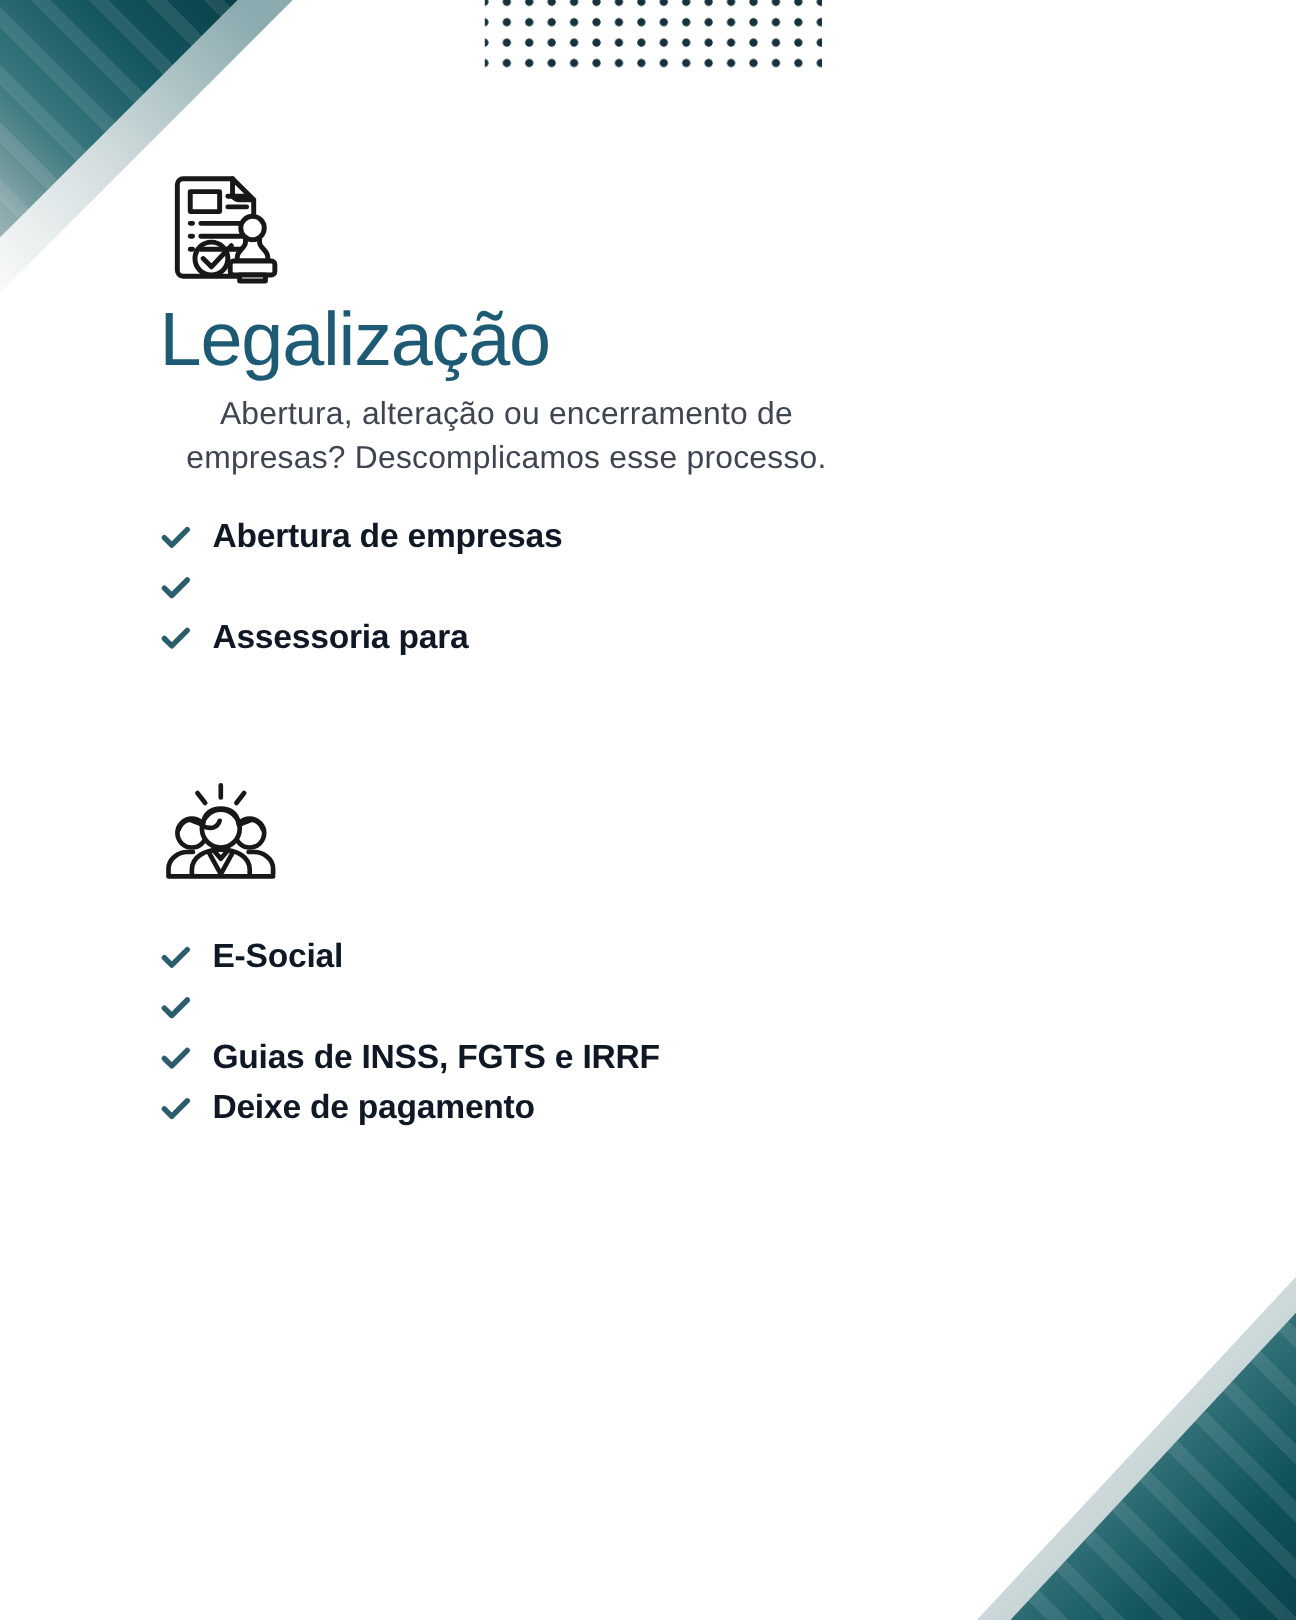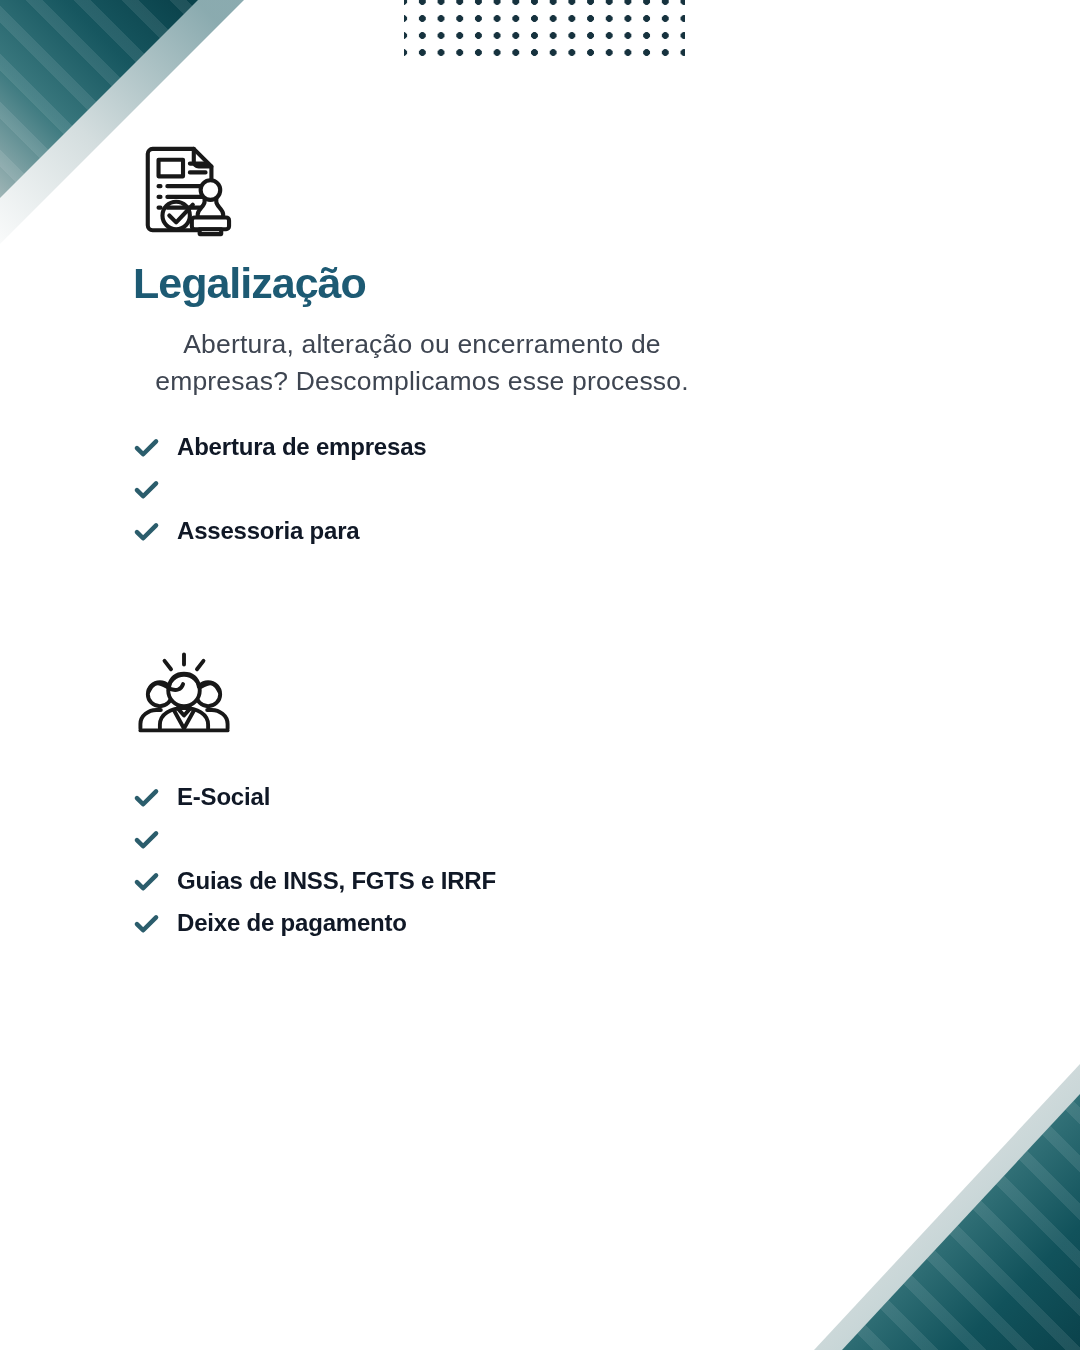--- a/index.html
+++ b/index.html
@@ -31,29 +31,29 @@
   .dots{position:absolute;left:404px;top:0;width:281px;height:61px;
     background-image:radial-gradient(circle,var(--dot) 3.1px,rgba(0,0,0,0) 3.7px);
     background-size:18.7px 17px;background-position:9px -7px;}
 
   
   .content{position:absolute;left:133px;top:0;width:720px;}
   .icon{display:block;stroke:#181818;fill:none;stroke-width:4.2;
     stroke-linecap:round;stroke-linejoin:round;}
   .icon.doc{width:98px;height:94px;margin:145px 0 0 2px;}
   .icon.team{width:102px;height:106px;margin:92px 0 0 0;}
-  h1{margin:13px 0 0 0;font-size:43px;line-height:62px;font-weight:700;
+  h1{margin:13px 0 0 0;font-size:63px;line-height:62px;font-weight:400;
     letter-spacing:-1px;color:var(--teal);}
   p{margin:12px 0 0 0;font-size:26.5px;line-height:37px;color:var(--text);
     letter-spacing:.2px;}
   .s1 p{max-width:578px;text-align:center;}
   .s2 p{max-width:600px;}
   ul{list-style:none;margin:26px 0 0 0;padding:0;}
   li{display:flex;align-items:center;height:42px;gap:17px;
-    font-size:24px;font-weight:700;letter-spacing:-.2px;color:var(--list);}
+    font-size:28px;font-weight:700;letter-spacing:-.2px;color:var(--list);}
   .check{width:27px;height:27px;flex:0 0 auto;color:var(--check);}
 </style>
 </head>
 <body>
 
 <div class="canvas">
 
   <div class="corner tl-back"></div>
   <div class="corner tl"></div>
   <div class="dots"></div>

